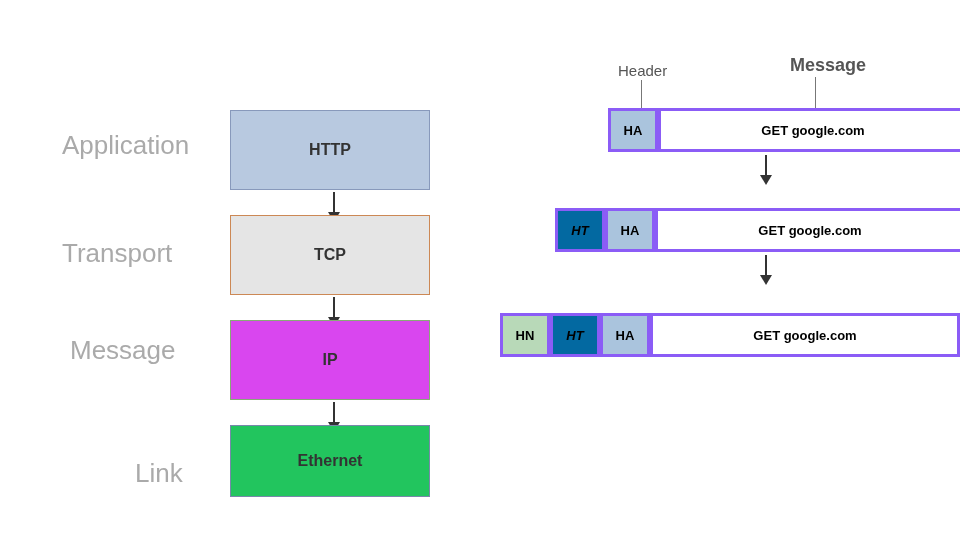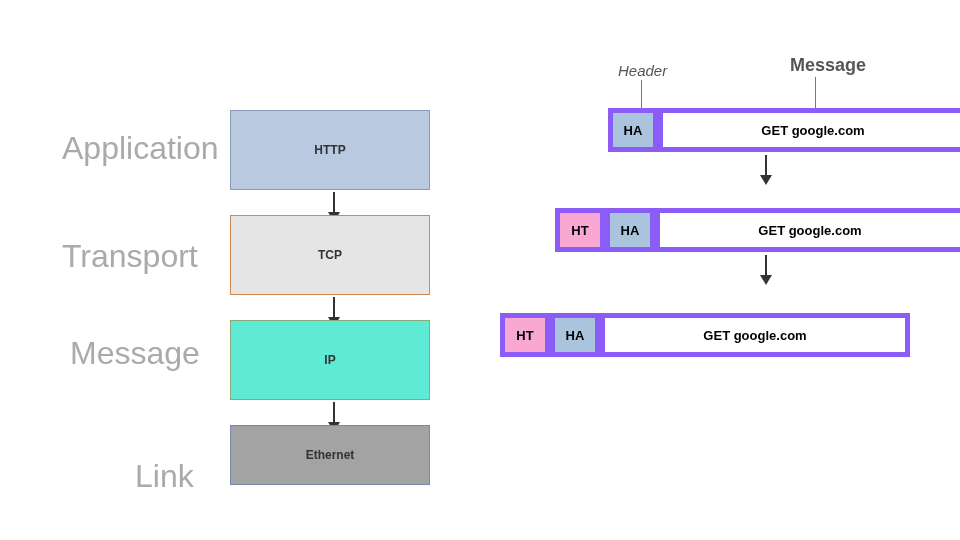--- a/index.html
+++ b/index.html
@@ -8,33 +8,33 @@
       height: 540px;
       background: #ffffff;
       font-family: 'Arial', sans-serif;
       overflow: hidden;
       position: relative;
     }
 
     
     .layer-label {
       position: absolute;
-      font-size: 32px;
+      font-size: 26px;
       color: #aaaaaa;
       font-weight: 300;
     }
 
     
     .layer-box {
       position: absolute;
       display: flex;
       align-items: center;
       justify-content: center;
       font-weight: bold;
-      font-size: 12px;
+      font-size: 16px;
       color: #333;
       border: 1px solid #999;
     }
 
     
     .arrow-down {
       position: absolute;
       display: flex;
       flex-direction: column;
       align-items: center;
@@ -60,26 +60,26 @@
       display: flex;
       align-items: center;
     }
 
     .packet-cell {
       display: flex;
       align-items: center;
       justify-content: center;
       font-size: 13px;
       font-weight: bold;
-      border: 5px solid #8b5cf6;
+      border: 3px solid #8b5cf6;
       height: 44px;
     }
 
     .cell-ha { background: #aac4dd; width: 50px; }
-    .cell-ht { background: #f9a8d4; width: 50px; }
+    .cell-ht { background: #0369a1; width: 50px; font-style: italic; }
     .cell-hn { background: #b8d9b8; width: 50px; }
     .cell-msg { background: #ffffff; }
 
     
     .diagram-label {
       position: absolute;
       font-size: 15px;
       color: #555;
     }
 
@@ -96,28 +96,28 @@
 <div class="layer-box" style="top:110px; left:230px; width:200px; height:80px; background:#b8c9e0; border-color:#8899bb;">HTTP</div>
 
 <div class="arrow-down" style="top:192px; left:328px;"></div>
 
 <div class="layer-label" style="top:238px; left:62px;">Transport</div>
 <div class="layer-box" style="top:215px; left:230px; width:200px; height:80px; background:#e5e5e5; border-color:#cc8855;">TCP</div>
 
 <div class="arrow-down" style="top:297px; left:328px;"></div>
 
 <div class="layer-label" style="top:335px; left:70px;">Message</div>
-<div class="layer-box" style="top:320px; left:230px; width:200px; height:80px; background:#5eead4; border-color:#88aa77;">IP</div>
+<div class="layer-box" style="top:320px; left:230px; width:200px; height:80px; background:#d946ef; border-color:#88aa77;">IP</div>
 
 <div class="arrow-down" style="top:402px; left:328px;"></div>
 
 <div class="layer-label" style="top:458px; left:135px;">Link</div>
-<div class="layer-box" style="top:425px; left:230px; width:200px; height:60px; background:#a3a3a3; border-color:#7788aa;">Ethernet</div>
+<div class="layer-box" style="top:425px; left:230px; width:200px; height:72px; background:#22c55e; border-color:#7788aa;">Ethernet</div>
 
-<div class="diagram-label" style="top:62px; left:618px;font-style:italic;">Header</div>
+<div class="diagram-label" style="top:62px; left:618px;">Header</div>
 
 <div class="label-line" style="top:80px; left:641px; height:28px;"></div>
 
 <div class="diagram-label" style="top:55px; left:790px; font-weight:bold; font-size:18px;">Message</div>
 
 <div class="label-line" style="top:77px; left:815px; height:31px;"></div>
 
 <div class="packet-row" style="top:108px; left:608px;">
   <div class="packet-cell cell-ha">HA</div>
   <div class="packet-cell cell-msg" style="width:310px;">GET google.com</div>
@@ -127,16 +127,17 @@
 
 <div class="packet-row" style="top:208px; left:555px;">
   <div class="packet-cell cell-ht">HT</div>
   <div class="packet-cell cell-ha">HA</div>
   <div class="packet-cell cell-msg" style="width:310px;">GET google.com</div>
 </div>
 
 <div class="arrow-down" style="top:255px; left:760px;"></div>
 
 <div class="packet-row" style="top:313px; left:500px;">
+  <div class="packet-cell cell-hn">HN</div>
   <div class="packet-cell cell-ht">HT</div>
   <div class="packet-cell cell-ha">HA</div>
   <div class="packet-cell cell-msg" style="width:310px; font-weight:bold;">GET google.com</div>
 </div>
 
 </body></html>

